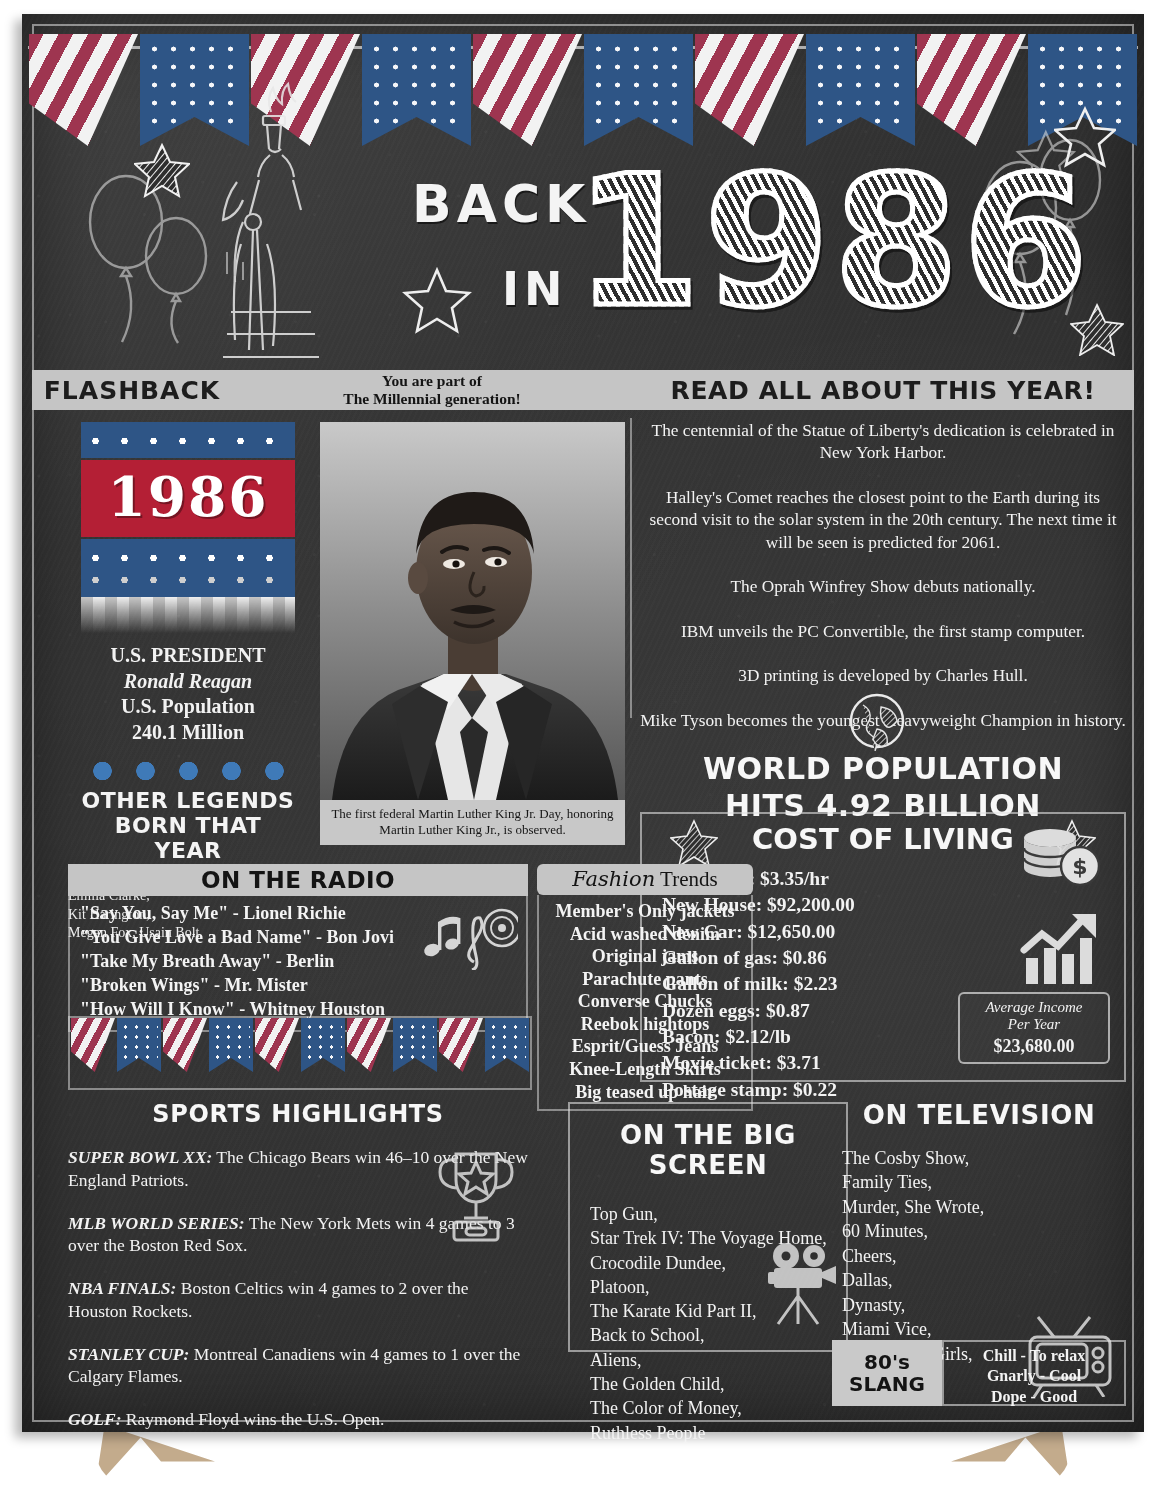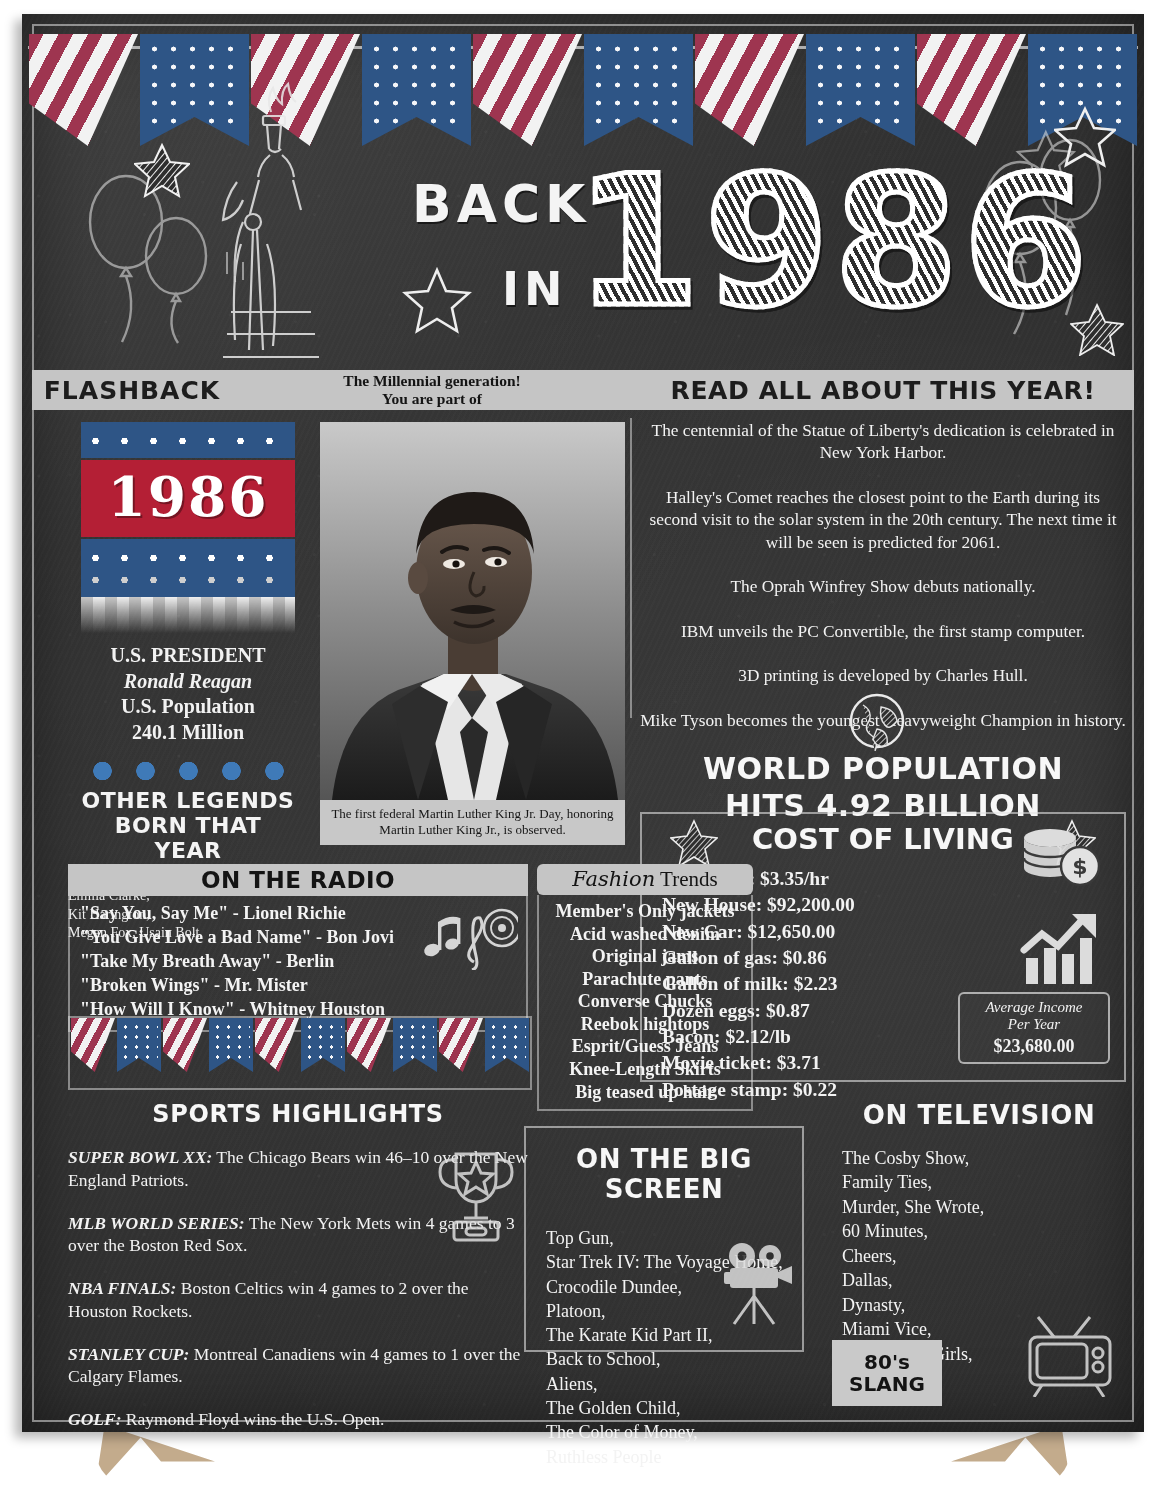--- a/index.html
+++ b/index.html
@@ -166,22 +166,22 @@
 
   
   .sports{position:absolute;left:36px;top:688px;width:460px;}
   .sec-title{font-family:"DejaVu Sans",sans-serif;font-weight:700;font-size:24px;color:#f7f7f7;
              text-align:center;letter-spacing:.6px;}
   .sports .items{margin-top:18px;color:#f2f2f2;font-size:17.5px;line-height:1.3;}
   .sports .items p{margin:0 0 20px;}
   .sports .items b{font-style:italic;font-weight:700;}
   .trophy{position:absolute;right:6px;top:42px;width:92px;opacity:.85;}
 
-  .bigscreen{position:absolute;left:492px;top:690px;width:276px;bottom:68px;
-             border:2px solid rgba(225,225,225,.6);margin-top:24px;}
+  .bigscreen{position:absolute;left:536px;top:690px;width:276px;bottom:68px;
+             border:2px solid rgba(225,225,225,.6);}
   .bigscreen .sec-title{font-size:26px;padding-top:16px;}
   .bigscreen ul{list-style:none;margin:22px 0 0 20px;padding:0;color:#f3f3f3;font-size:18px;line-height:1.35;}
   .projector{position:absolute;right:4px;bottom:24px;width:80px;opacity:.85;}
 
   .tv{position:absolute;left:800px;right:8px;top:688px;}
   .tv .sec-title{font-size:26px;}
   .tv ul{list-style:none;margin:16px 0 0 10px;padding:0;color:#f3f3f3;font-size:18px;line-height:1.36;}
   .tvset{position:absolute;right:10px;bottom:-6px;width:92px;opacity:.85;}
 
   .slang{position:absolute;left:800px;right:8px;bottom:14px;height:66px;display:flex;}
@@ -302,22 +302,22 @@
       <div class="titleblock">
         <div class="title-back">BACK</div>
         <div class="title-in">IN</div>
         <div class="title-year">1986</div>
       </div>
     </div>
 
     <div class="ribbon">
       <div class="fb">FLASHBACK</div>
       <div class="mid">
+        <div>You are part of</div>
         <div>The Millennial generation!</div>
-        <div>You are part of</div>
       </div>
       <div class="read">READ ALL ABOUT THIS YEAR!</div>
     </div>
 
     <div class="body-area">
 
       <div class="vline" style="left:598px;top:6px;width:2px;height:300px;"></div>
 
       <div class="col-left">
         <div class="badge">
@@ -646,17 +646,22 @@
             <path d="M18 74 l-8 12 M72 74 l8 12"></path>
           </g>
         </svg>
       </div>
 
       <div class="slang">
         <div class="lbl">
           <div>80's</div>
           <div>SLANG</div>
         </div>
+        <div class="defs">
+          <div>Chill - To relax</div>
+          <div>Gnarly - Cool</div>
+          <div>Dope - Good</div>
+        </div>
       </div>
 
     </div>
   </div>
 </div>
 
 </body></html>

